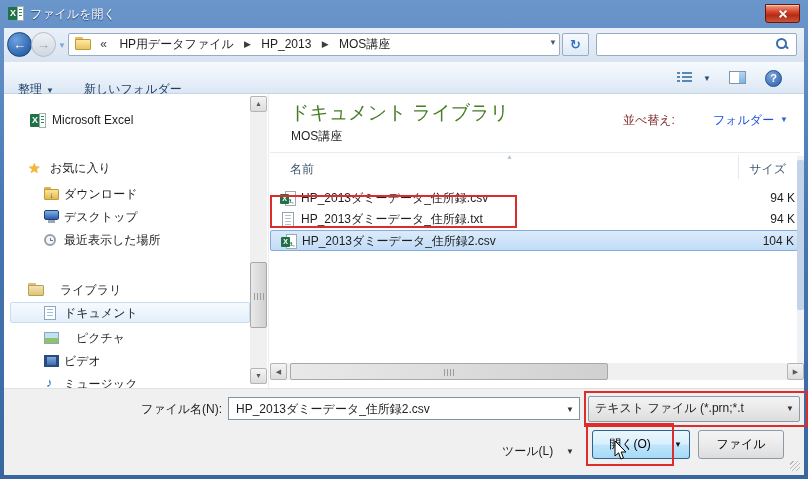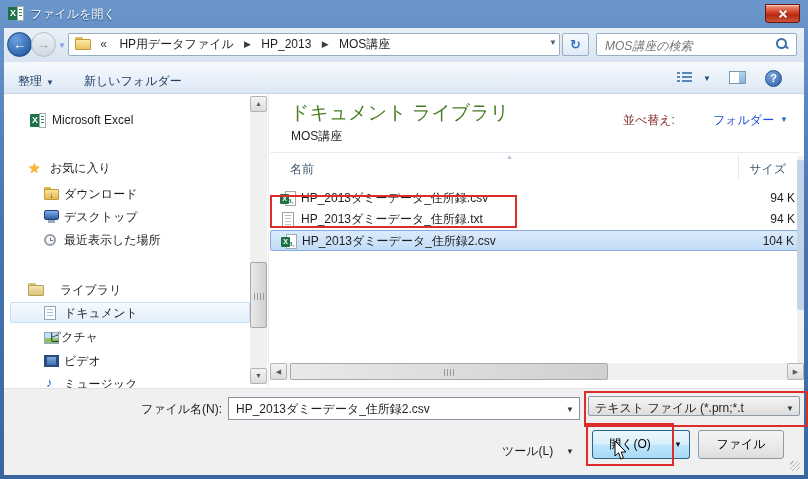--- a/index.html
+++ b/index.html
@@ -45,21 +45,21 @@
     border:1px solid #96adc4;border-radius:2px;box-sizing:border-box;text-align:center;line-height:21px;color:#2f6fc0;font-size:13px;font-weight:bold;}
   .searchbox{position:absolute;left:592px;top:5px;width:201px;height:23px;background:#fff;border:1px solid #96adc4;border-radius:2px;box-sizing:border-box;}
   .searchbox input{position:absolute;left:6px;top:2px;width:160px;height:17px;border:none;outline:none;
     font-family:inherit;font-size:12px;font-style:italic;color:#8c8c8c;background:transparent;}
   .mag{position:absolute;right:8px;top:4px;width:12px;height:12px;}
   .mag::before{content:"";position:absolute;left:0;top:0;width:7px;height:7px;border:2px solid #3b6ea5;border-radius:50%;}
   .mag::after{content:"";position:absolute;left:8px;top:8px;width:5px;height:2px;background:#3b6ea5;transform:rotate(45deg);border-radius:1px;}
   
   .toolbar{position:absolute;left:0;top:34px;width:100%;height:32px;
     background:linear-gradient(#f6fafd,#e8f0f9 55%,#dce7f4);border-bottom:1px solid #c6d5e6;box-sizing:border-box;}
-  .tbtn{position:absolute;top:0;height:31px;line-height:31px;color:#1e3c64;padding:4px 6px;}
+  .tbtn{position:absolute;top:0;height:31px;line-height:31px;color:#1e3c64;padding:12px 6px;}
   .tb-organize{left:8px;}
   .tb-newfolder{left:74px;}
   .dn-arr{font-size:8px;color:#2c4a6e;margin-left:4px;}
   .views-ico{position:absolute;left:673px;top:10px;width:15px;height:12px;}
   .views-ico i{display:block;height:2px;background:#5b87b5;margin:0 0 2px 5px;position:relative;}
   .views-ico i::before{content:"";position:absolute;left:-5px;top:0;width:3px;height:2px;background:#5b87b5;}
   .views-arr{position:absolute;left:699px;top:12px;font-size:8px;color:#2c4a6e;}
   .preview-ico{position:absolute;left:725px;top:9px;width:17px;height:13px;background:#fff;border:1px solid #7c97b2;box-sizing:border-box;}
   .preview-ico::after{content:"";position:absolute;right:0;top:0;width:6px;height:11px;background:linear-gradient(#b8d6ef,#7fb2e0);}
   .help-ico{position:absolute;left:761px;top:8px;width:17px;height:17px;border-radius:50%;
@@ -131,21 +131,21 @@
   .h-thumb{left:20px;top:0;width:318px;height:17px;}
   .grip-dots{position:absolute;left:50%;top:5px;width:10px;height:7px;transform:translateX(-50%);
     background:repeating-linear-gradient(90deg,#9c9c9c 0 1px,transparent 1px 3px);}
   
   .footer{position:absolute;left:0;top:360px;width:100%;height:87px;background:#f0f0f0;border-top:1px solid #e2e2e2;box-sizing:border-box;}
   .fn-label{position:absolute;left:0;top:12px;width:218px;text-align:right;}
   .fn-combo{position:absolute;left:224px;top:8px;width:352px;height:23px;background:#fff;border:1px solid #8492a0;box-sizing:border-box;}
   .fn-combo input{position:absolute;left:5px;top:2px;width:320px;height:17px;border:none;outline:none;background:transparent;
     font-family:inherit;font-size:12px;color:#1e1e1e;}
   .combo-arr{position:absolute;right:5px;top:7px;font-size:8px;color:#333;}
-  .ft-combo{position:absolute;left:584px;top:7px;width:212px;height:20px;box-sizing:border-box;
+  .ft-combo{position:absolute;left:584px;top:7px;width:212px;height:26px;box-sizing:border-box;
     background:linear-gradient(#f4f4f4,#e9e9e9 50%,#dcdcdc);border:1px solid #8e9aa5;border-radius:2px;}
   .ft-text{position:absolute;left:6px;top:3px;width:180px;height:17px;line-height:17px;white-space:nowrap;overflow:hidden;}
   .tools-lbl{position:absolute;left:498px;top:54px;}
   .tools-arr{position:absolute;left:562px;top:58px;font-size:8px;color:#333;}
   .open-btn{position:absolute;left:588px;top:41px;width:76px;height:29px;box-sizing:border-box;
     background:linear-gradient(#eaf6fd,#d9f0fc 48%,#bee6fd 52%,#a7d9f5);border:1px solid #2c628b;border-radius:3px 0 0 3px;
     text-align:center;line-height:27px;color:#000;}
   .open-split{position:absolute;left:663px;top:41px;width:23px;height:29px;box-sizing:border-box;
     background:linear-gradient(#eaf6fd,#d9f0fc 48%,#bee6fd 52%,#a7d9f5);border:1px solid #2c628b;border-left:none;border-radius:0 3px 3px 0;
     text-align:center;line-height:27px;font-size:8px;color:#111;}
@@ -194,21 +194,20 @@
           <span class="crumb">HP用データファイル</span>
           <span class="crumb-sep">▶</span>
           <span class="crumb">HP_2013</span>
           <span class="crumb-sep">▶</span>
           <span class="crumb">MOS講座</span>
         </div>
         <span class="addr-drop">▼</span>
       </div>
       <div class="refresh-btn">↻</div>
       <div class="searchbox">
-        <input placeholder="MOS講座の検索" style="">
         <span class="mag"></span>
       </div>
     </div>
 
     <div class="toolbar">
       <div class="tbtn tb-organize"><span>整理</span><span class="dn-arr">▼</span></div>
       <div class="tbtn tb-newfolder"><span>新しいフォルダー</span></div>
       <div class="views-ico">
           <i></i>
           <i></i>
@@ -259,21 +258,21 @@
       <div class="side-item" style="top:209px;">
         <span class="ico doc-ico" style="left:40px;top:3px;">
             <i></i>
             <i></i>
             <i></i>
           </span>
         <span class="lbl" style="left:60px;">ドキュメント</span>
       </div>
       <div class="side-item" style="top:234px;">
         <span class="ico pic-ico" style="left:40px;top:4px;"></span>
-        <span class="lbl" style="left:45px;font-family:Liberation Mono, monospace;">ピクチャ</span>
+        <span class="lbl" style="left:72px;">ピクチャ</span>
       </div>
       <div class="side-item" style="top:257px;">
         <span class="ico vid-ico" style="left:40px;top:4px;"></span>
         <span class="lbl" style="left:60px;text-align:center;">ビデオ</span>
       </div>
       <div class="side-item" style="top:280px;">
         <span class="ico mus-ico" style="left:42px;top:2px;">♪</span>
         <span class="lbl" style="left:60px;">ミュージック</span>
       </div>
 

